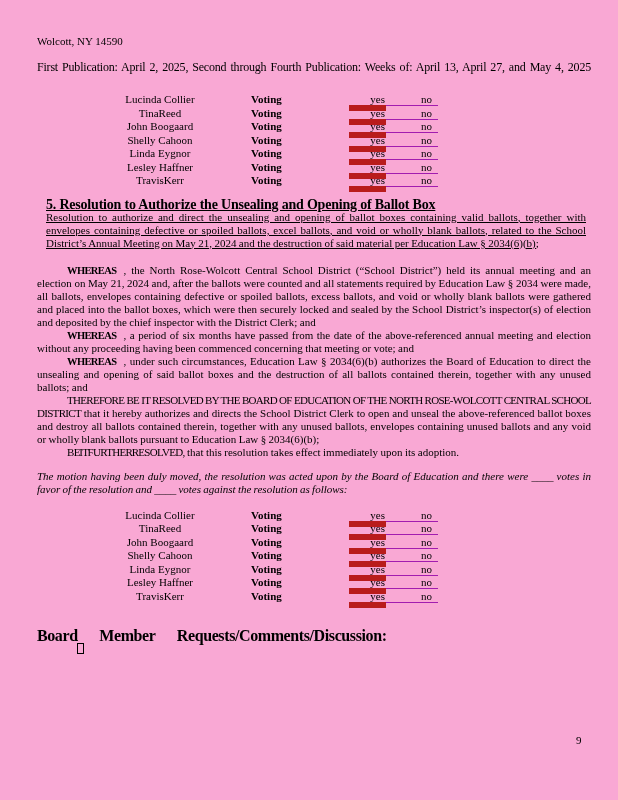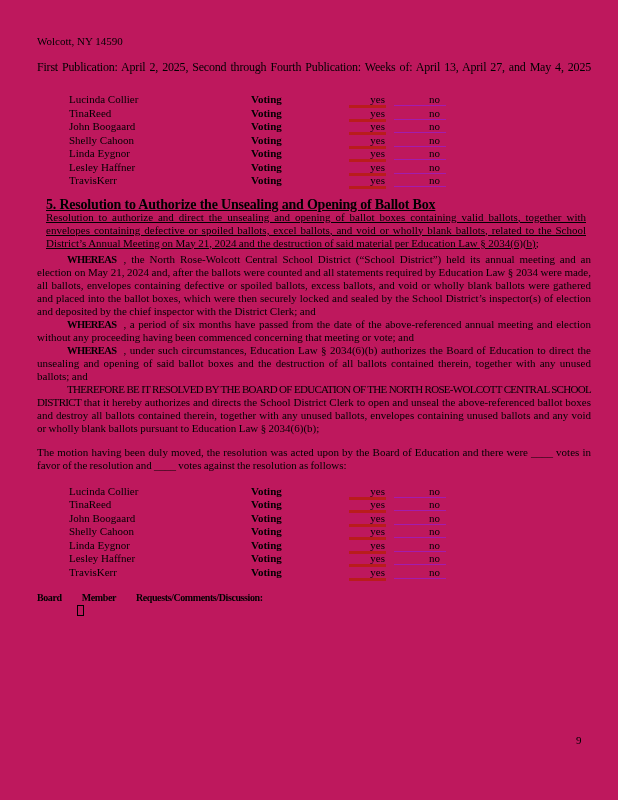--- a/index.html
+++ b/index.html
@@ -1,62 +1,62 @@
 <!DOCTYPE html>
 <html><head>
 <meta charset="utf-8">
 <style>
   html,body{margin:0;padding:0;background:#fff;}
   .page{
     position:relative;
     width:618px;height:800px;
-    background:#be185d;
+    background:#f9a8d4;
     color:#000000;
     font-family:"Liberation Serif","DejaVu Serif",serif;
     font-size:11px;line-height:13px;
     overflow:hidden;
     box-sizing:border-box;
     padding:35px 27px 0 37px;
   }
   p{margin:0;}
   .address div{white-space:nowrap;}
   .pub{
     margin-top:13px;
     font-size:12px;letter-spacing:-0.2px;
     text-align:justify;text-align-last:justify;
     width:554px;
   }
   .vtable{width:554px;}
   .vtable.first{margin-top:19px;}
   .vtable.second{margin-top:13px;}
   .vrow{display:flex;height:13.5px;line-height:13.2px;padding-left:32px;}
-  .vname{flex:0 0 182px;}
+  .vname{flex:0 0 182px;text-align:center;}
   .vvote{flex:0 0 98px;font-weight:bold;}
-  .vyes{flex:0 0 36px;height:12px;border-bottom:3px solid #b91c1c;text-align:right;padding-right:1px;margin-right:8px;}
+  .vyes{flex:0 0 36px;height:12px;border-bottom:6px solid #b91c1c;text-align:right;padding-right:1px;margin-right:0;}
   .vno{flex:0 0 46px;height:12px;border-bottom:1px solid #a21caf;text-align:right;padding-right:6px;}
   .heading{
     margin-top:10px;margin-left:9px;
     width:372px;
     font-weight:bold;font-size:14px;letter-spacing:-0.2px;
     text-decoration:underline;
     text-align:justify;text-align-last:justify;
     white-space:nowrap;
   }
   .summary{
     margin-left:9px;width:540px;
     text-align:justify;word-spacing:-0.3px;text-decoration:underline;
   }
-  .clauses{margin-top:3px;width:554px;}
+  .clauses{margin-top:14px;width:554px;}
   .clause{text-indent:30px;text-align:justify;word-spacing:-0.3px;}
   .kw-b{font-weight:bold;font-size:10.5px;letter-spacing:-0.6px;margin-right:7px;}
   .kw-c{letter-spacing:-0.7px;word-spacing:-2.5px;}
-  .motion{margin-top:11px;width:554px;text-align:justify;word-spacing:-0.5px;}
+  .motion{margin-top:11px;width:554px;text-align:justify;word-spacing:-0.5px;font-style:italic;}
   .board-line{
-    margin-top:12px;
-    font-weight:bold;font-size:10px;letter-spacing:-0.4px;word-spacing:18px;
+    margin-top:26px;
+    font-weight:bold;font-size:16px;letter-spacing:-0.4px;word-spacing:18px;
     white-space:nowrap;
   }
   .checkbox-line{height:12px;}
   .checkbox{
     display:inline-block;width:5px;height:9px;
     border:1px solid #000;margin-left:40px;vertical-align:top;margin-top:1px;
   }
   .pagenum{position:absolute;left:576px;top:734px;font-size:11px;}
 </style>
 </head>
@@ -116,20 +116,21 @@
   </div>
 
   <div class="heading">5. Resolution to Authorize the Unsealing and Opening of Ballot Box</div>
   <p class="summary">Resolution to authorize and direct the unsealing and opening of ballot boxes containing valid ballots, together with envelopes containing defective or spoiled ballots, excel ballots, and void or wholly blank ballots, related to the School District’s Annual Meeting on May 21, 2024 and the destruction of said material per Education Law § 2034(6)(b);</p>
 
   <div class="clauses">
     <p class="clause"><span class="kw-b">WHEREAS</span><span>, the North Rose-Wolcott Central School District (“School District”) held its annual meeting and an election on May 21, 2024 and, after the ballots were counted and all statements required by Education Law § 2034 were made, all ballots, envelopes containing defective or spoiled ballots, excess ballots, and void or wholly blank ballots were gathered and placed into the ballot boxes, which were then securely locked and sealed by the School District’s inspector(s) of election and deposited by the chief inspector with the District Clerk; and</span></p>
     <p class="clause"><span class="kw-b">WHEREAS</span><span>, a period of six months have passed from the date of the above-referenced annual meeting and election without any proceeding having been commenced concerning that meeting or vote; and</span></p>
     <p class="clause"><span class="kw-b">WHEREAS</span><span>, under such circumstances, Education Law § 2034(6)(b) authorizes the Board of Education to direct the unsealing and opening of said ballot boxes and the destruction of all ballots contained therein, together with any unused ballots; and</span></p>
     <p class="clause"><span class="kw-c">THEREFORE BE IT RESOLVED BY THE BOARD OF EDUCATION OF THE NORTH ROSE-WOLCOTT CENTRAL SCHOOL DISTRICT</span><span> that it hereby authorizes and directs the School District Clerk to open and unseal the above-referenced ballot boxes and destroy all ballots contained therein, together with any unused ballots, envelopes containing unused ballots and any void or wholly blank ballots pursuant to Education Law § 2034(6)(b);</span></p>
+    <p class="clause"><span class="kw-c">BE IT FURTHER RESOLVED,</span><span> that this resolution takes effect immediately upon its adoption.</span></p>
   </div>
 
   <p class="motion">The motion having been duly moved, the resolution was acted upon by the Board of Education and there were ____ votes in favor of the resolution and ____ votes against the resolution as follows:</p>
 
   <div class="vtable second">
     <div class="vrow">
         <span class="vname">Lucinda Collier</span>
         <span class="vvote">Voting</span>
         <span class="vyes">yes</span>
         <span class="vno">no</span>

